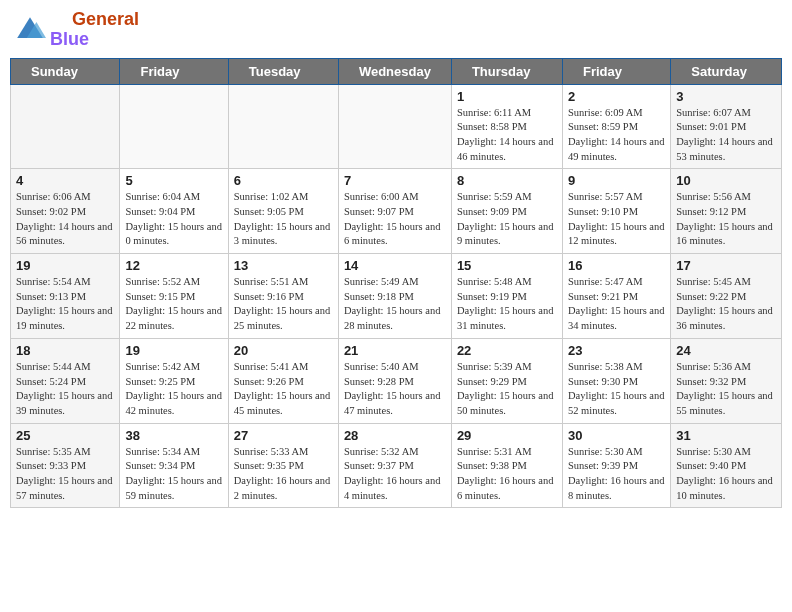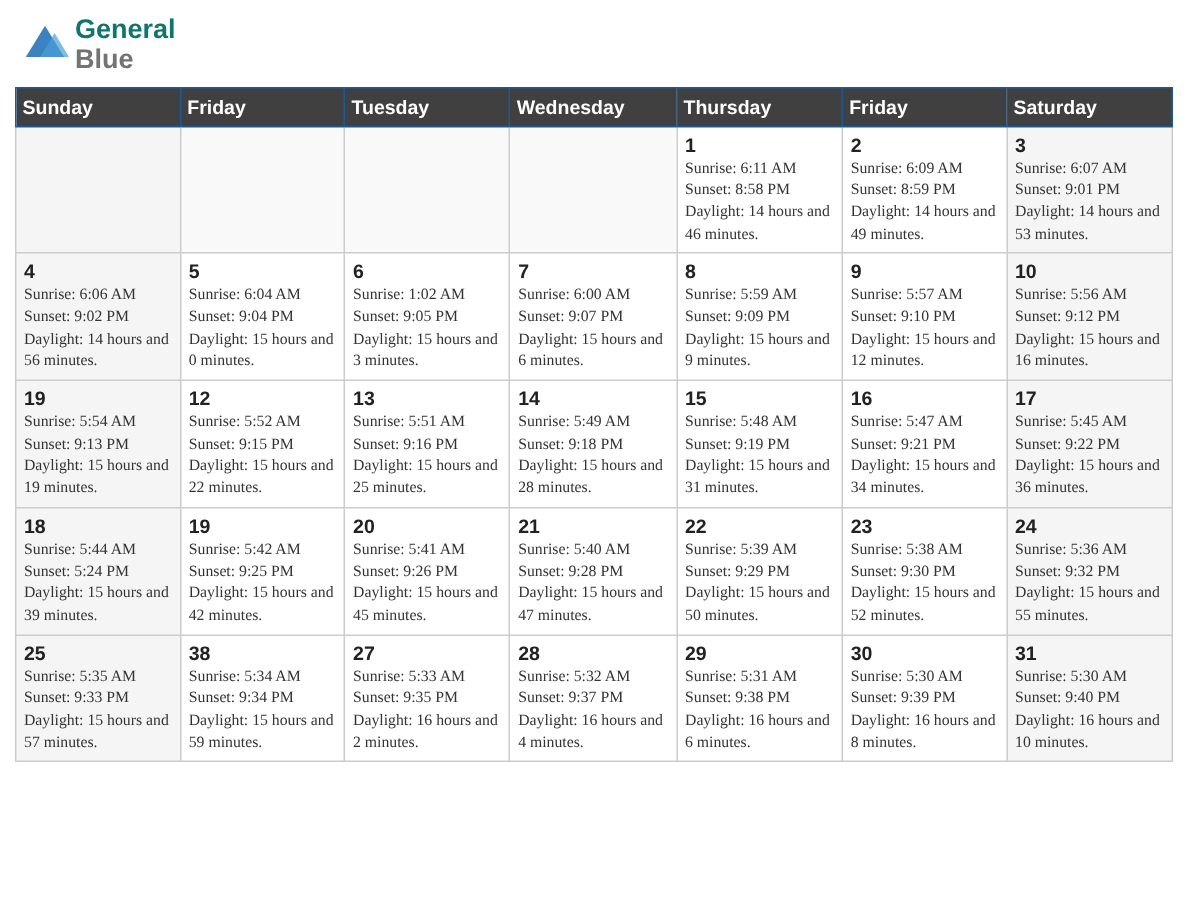--- a/index.html
+++ b/index.html
@@ -22,22 +22,22 @@
       align-items: center;
       gap: 4px;
     }
     .logo-text {
       display: flex;
       flex-direction: column;
       font-size: 18px;
       font-weight: bold;
       line-height: 1.1;
     }
-    .logo-general { color: #0f766e; }
-    .logo-blue { color: #737373; }
+    .logo-general { color: #c2410c; margin-left: 22px; }
+    .logo-blue { color: #8b5cf6; }
     .logo-icon {
       width: 32px;
       height: 32px;
     }
     .title-area {
       text-align: right;
     }
     .month-title {
       font-size: 32px;
       font-weight: bold;
@@ -46,24 +46,24 @@
     .subtitle {
       font-size: 14px;
       color: #444;
     }
     .calendar {
       width: 100%;
       border-collapse: collapse;
       border: 1px solid #ccc;
     }
     .calendar th {
-      background: #404040;
+      background: #737373;
       color: #fff;
       font-size: 13px;
-      padding: 5px 4px;
+      padding: 5px 20px;
       text-align: left;
       border: 1px solid #1a5a9a;
     }
     .calendar td {
       border: 1px solid #ccc;
       vertical-align: top;
       padding: 4px 5px;
       width: 113px;
       min-height: 80px;
       font-size: 11px;

